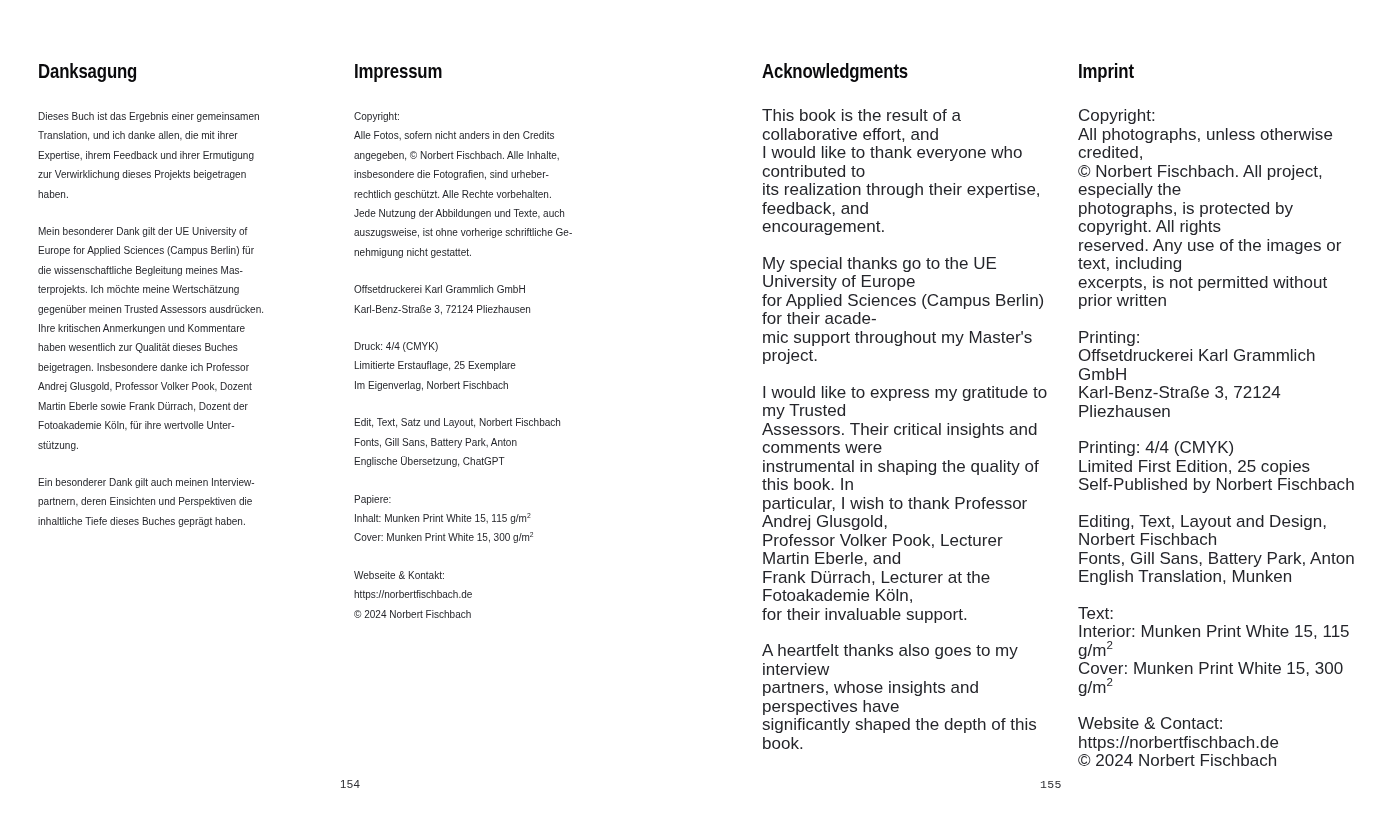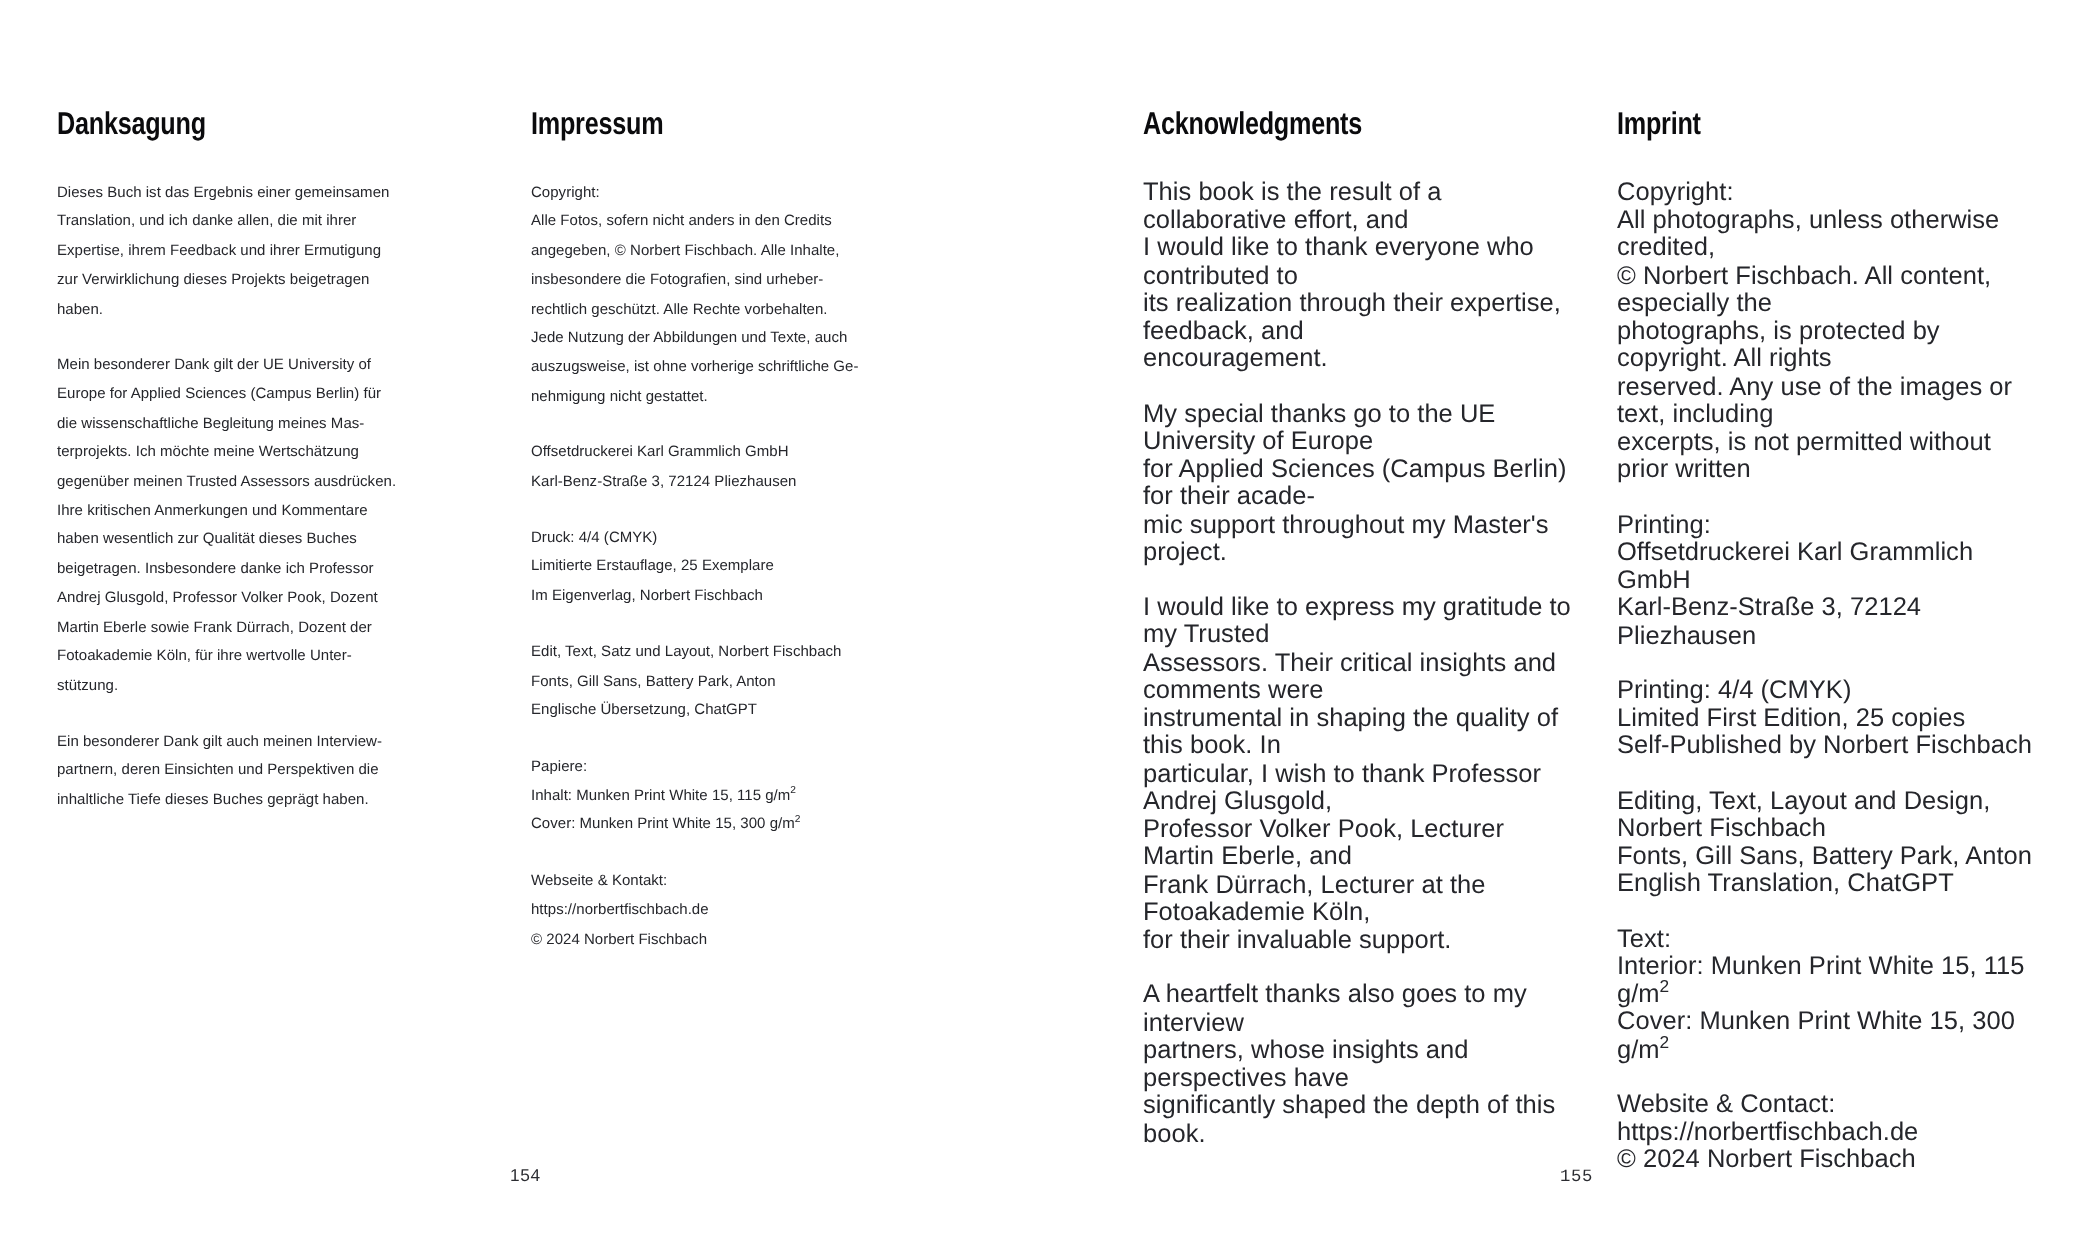--- a/index.html
+++ b/index.html
@@ -27,21 +27,21 @@
   .page {
     position: relative;
     width: 700px;
     height: 831px;
     background: #ffffff;
     box-sizing: border-box;
   }
 
   .page-inner {
     position: absolute;
-    top: 72px;
+    top: 60px;
     display: flex;
     flex-direction: row;
   }
 
   .page-left .page-inner  { left: 38px;  }
   .page-right .page-inner { left: 62px;  }
 
   .column {
     width: 286px;
     box-sizing: border-box;
@@ -221,39 +221,39 @@
             </p>
           </div>
       </div>
 
       <div class="column">
         <h2 class="col-head">Imprint</h2>
         <div class="col-body">
             <p class="body-block">
               <span class="line">Copyright:</span>
               <span class="line">All photographs, unless otherwise credited,</span>
-              <span class="line">© Norbert Fischbach. All content, especially the</span>
+              <span class="line">© Norbert Fischbach. All project, especially the</span>
               <span class="line">photographs, is protected by copyright. All rights</span>
               <span class="line">reserved. Any use of the images or text, including</span>
               <span class="line">excerpts, is not permitted without prior written</span>
             </p>
             <p class="body-block">
               <span class="line">Printing:</span>
               <span class="line">Offsetdruckerei Karl Grammlich GmbH</span>
               <span class="line">Karl-Benz-Straße 3, 72124 Pliezhausen</span>
             </p>
             <p class="body-block">
               <span class="line">Printing: 4/4 (CMYK)</span>
               <span class="line">Limited First Edition, 25 copies</span>
               <span class="line">Self-Published by Norbert Fischbach</span>
             </p>
             <p class="body-block">
               <span class="line">Editing, Text, Layout and Design, Norbert Fischbach</span>
               <span class="line">Fonts, Gill Sans, Battery Park, Anton</span>
-              <span class="line">English Translation, ChatGPT</span>
+              <span class="line">English Translation, Munken</span>
             </p>
             <p class="body-block">
               <span class="line">Text:</span>
               <span class="line">Interior: Munken Print White 15, 115 g/m<sup class="unit">2</sup></span>
               <span class="line">Cover: Munken Print White 15, 300 g/m<sup class="unit">2</sup></span>
             </p>
             <p class="body-block">
               <span class="line">Website &amp; Contact:</span>
               <span class="line">https://norbertfischbach.de</span>
               <span class="line">© 2024 Norbert Fischbach</span>

